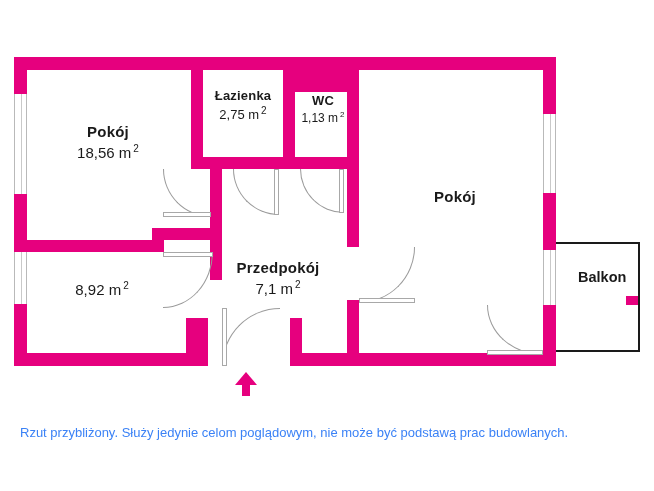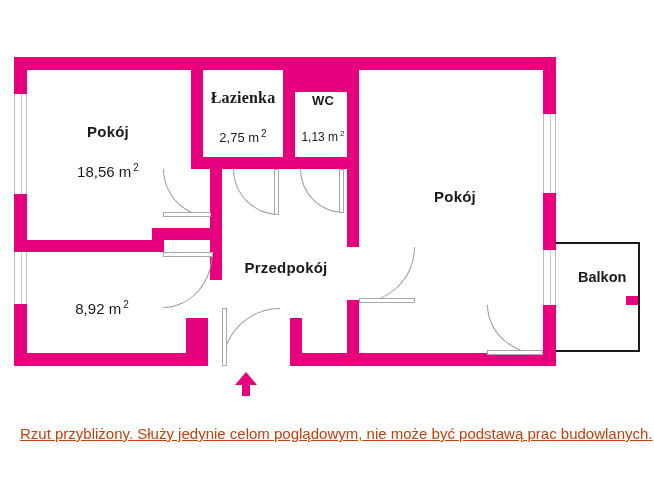--- a/index.html
+++ b/index.html
@@ -74,28 +74,28 @@
   }
   .label .nm {
     display: block;
     font-weight: bold;
     font-size: 15px;
     letter-spacing: .2px;
   }
   .label .ar {
     display: block;
     font-size: 15px;
-    margin-top: 20px;
+    margin-top: 1px;
   }
   .label .ar .sup {
     font-size: 10px;
     vertical-align: super;
     margin-left: 2px;
   }
-  .label.small .nm { font-size: 16px; font-family: Liberation Serif, serif; }
+  .label.small .nm { font-size: 13px; }
   .label.small .ar { font-size: 13px; }
   .label.tiny .nm { font-size: 13px; }
   .label.tiny .ar { font-size: 12px; }
   .label.tiny .ar .sup { font-size: 8px; }
   .balkon-label {
     position: absolute;
     font-weight: bold;
     font-size: 14.5px;
     white-space: nowrap;
   }
@@ -133,24 +133,23 @@
     font-size: 11px;
     font-weight: bold;
     letter-spacing: .4px;
     color: rgba(255,255,255,0.45);
     white-space: nowrap;
     pointer-events: none;
   }
   
   .caption {
     position: absolute;
-    font-size: 15px;
-    color: #c2410c;
-    white-space: nowrap;
-    text-decoration: underline;
+    font-size: 13px;
+    color: #3b82f6;
+    white-space: nowrap;
   }
 </style>
 </head>
 <body>
 
 <div id="stage" style="--wall:#e6007e">
 
   <div class="plan">
 
     <div class="wall" style="left:14px; top:57px; width:281px; height:13px;"></div>
@@ -248,22 +247,23 @@
     </div>
 
     <div class="label" style="left:380px; top:188px; width:150px;">
       <span class="nm">Pokój</span>
     </div>
 
     <div class="label" style="left:32px; top:279px; width:140px;">
       <span class="ar"><span>8,92 m</span><span class="sup">2</span></span>
     </div>
 
-    <div class="label" style="left:216px; top:259px; width:140px;">
+    <div class="label" style="left:208px; top:259px; width:140px;">
       <span class="nm">Przedpokój</span>
+      <span class="ar"><span>7,1 m</span><span class="sup">2</span></span>
     </div>
 
     <div class="balcony" style="left:556px; top:242px; width:84px; height:110px;"></div>
     <div class="balkon-label" style="left:578px; top:269px;">Balkon</div>
     <div class="balcony-dot" style="left:626px; top:296px; width:12px; height:9px;"></div>
 
     <div class="entry-arrow" style="left:246px; top:372px;">
       <div class="head" style="left:-11px; top:0;"></div>
       <div class="shaft" style="left:-4px; top:12px; width:8px; height:12px;"></div>
     </div>

